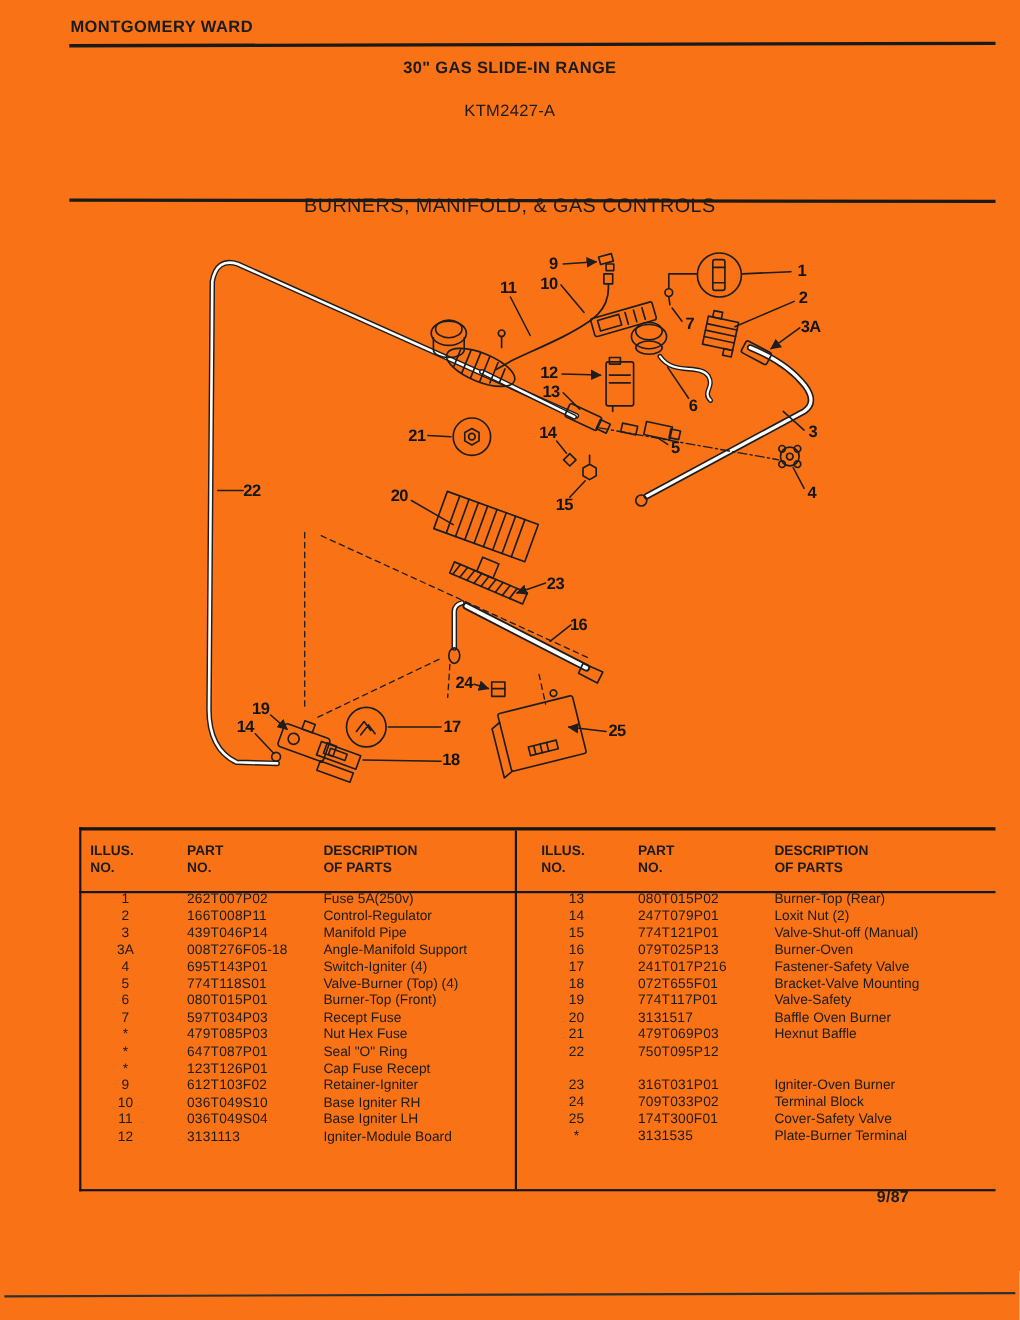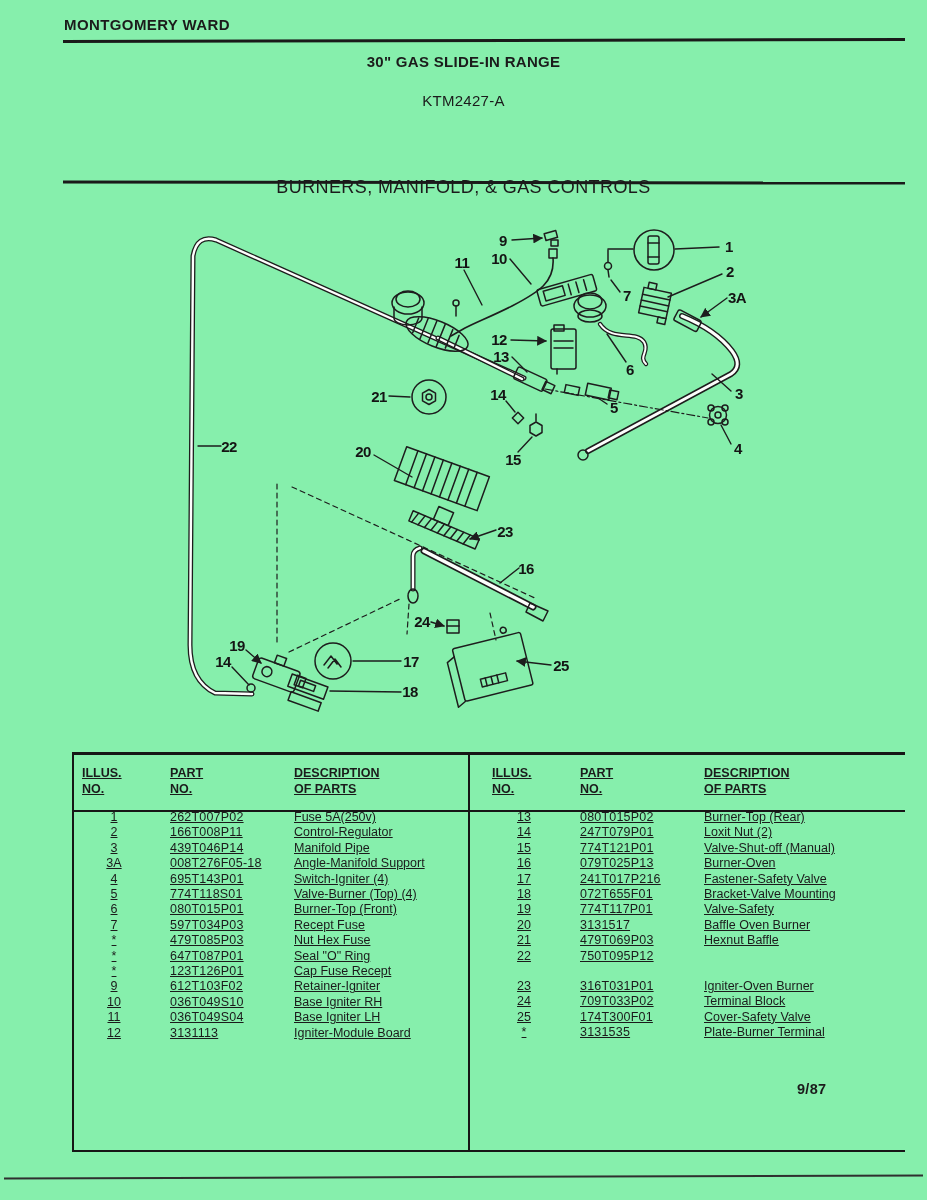--- a/index.html
+++ b/index.html
@@ -1,41 +1,41 @@
 <!DOCTYPE html>
 <html><head>
 <meta charset="utf-8">
 <style>
   html,body { margin:0; padding:0; background:#d8d8d8; }
   .page {
     position:relative; width:927px; height:1200px; margin:0 auto;
-    background:#86efac; color:#1b1b1b;
+    background:#f97316; color:#1b1b1b;
     font-family:"Liberation Sans", sans-serif;
     overflow:hidden;
   }
   .hdr-text { position:absolute; white-space:pre; }
   .brand { left:64px; top:16px; font-size:15px; font-weight:600; letter-spacing:.4px; }
   .rule { position:absolute; background:#1a1a1a; }
   .rule-top { left:63px; top:39px; width:842px; height:3px; transform:rotate(-.15deg); }
   .centered { left:0; width:100%; text-align:center; }
   .title { top:53px; font-size:15px; font-weight:600; letter-spacing:.3px; }
   .model { top:92px; font-size:15px; font-weight:400; letter-spacing:.3px; }
   .section { top:149px; font-size:18px; font-weight:400; letter-spacing:.4px;margin-top:28px; }
   .rule-section { left:63px; top:181px; width:842px; height:3px; transform:rotate(.08deg); }
 
   .diagram-svg { position:absolute; left:150px; top:205px; width:660px; height:545px; }
   .callout {
     position:absolute; transform:translate(-50%,-50%);
     font-size:15px; font-weight:700; letter-spacing:-.5px; color:#141414;
   }
 
   .parts-table {
-    position:absolute; left:72px; top:752px; width:833px; height:400px;
+    position:absolute; left:72px; top:752px; width:833px; height:331px;
     border-top:3px solid #161616; border-bottom:2px solid #161616; border-left:2px solid #161616;
-    display:flex; box-sizing:border-box;text-decoration:underline;
+    display:flex; box-sizing:border-box;
   }
   .t-divider { position:absolute; left:394px; top:0; bottom:0; width:2px; background:#161616; }
   .header-rule { position:absolute; left:-2px; right:0; top:55px; height:2px; background:#161616; }
   .thalf { position:relative; box-sizing:border-box; }
   .thalf-left { width:396px; }
   .thalf-right { flex:1; }
   .thead, .trow { display:grid; grid-template-columns:64px 128px 1fr; }
   .thalf-left .thead, .thalf-left .trow { padding-left:8px; }
   .thalf-right .thead, .thalf-right .trow { padding-left:22px; }
   .thead { padding-top:10px; font-weight:700; font-size:12.5px; line-height:16px; }

